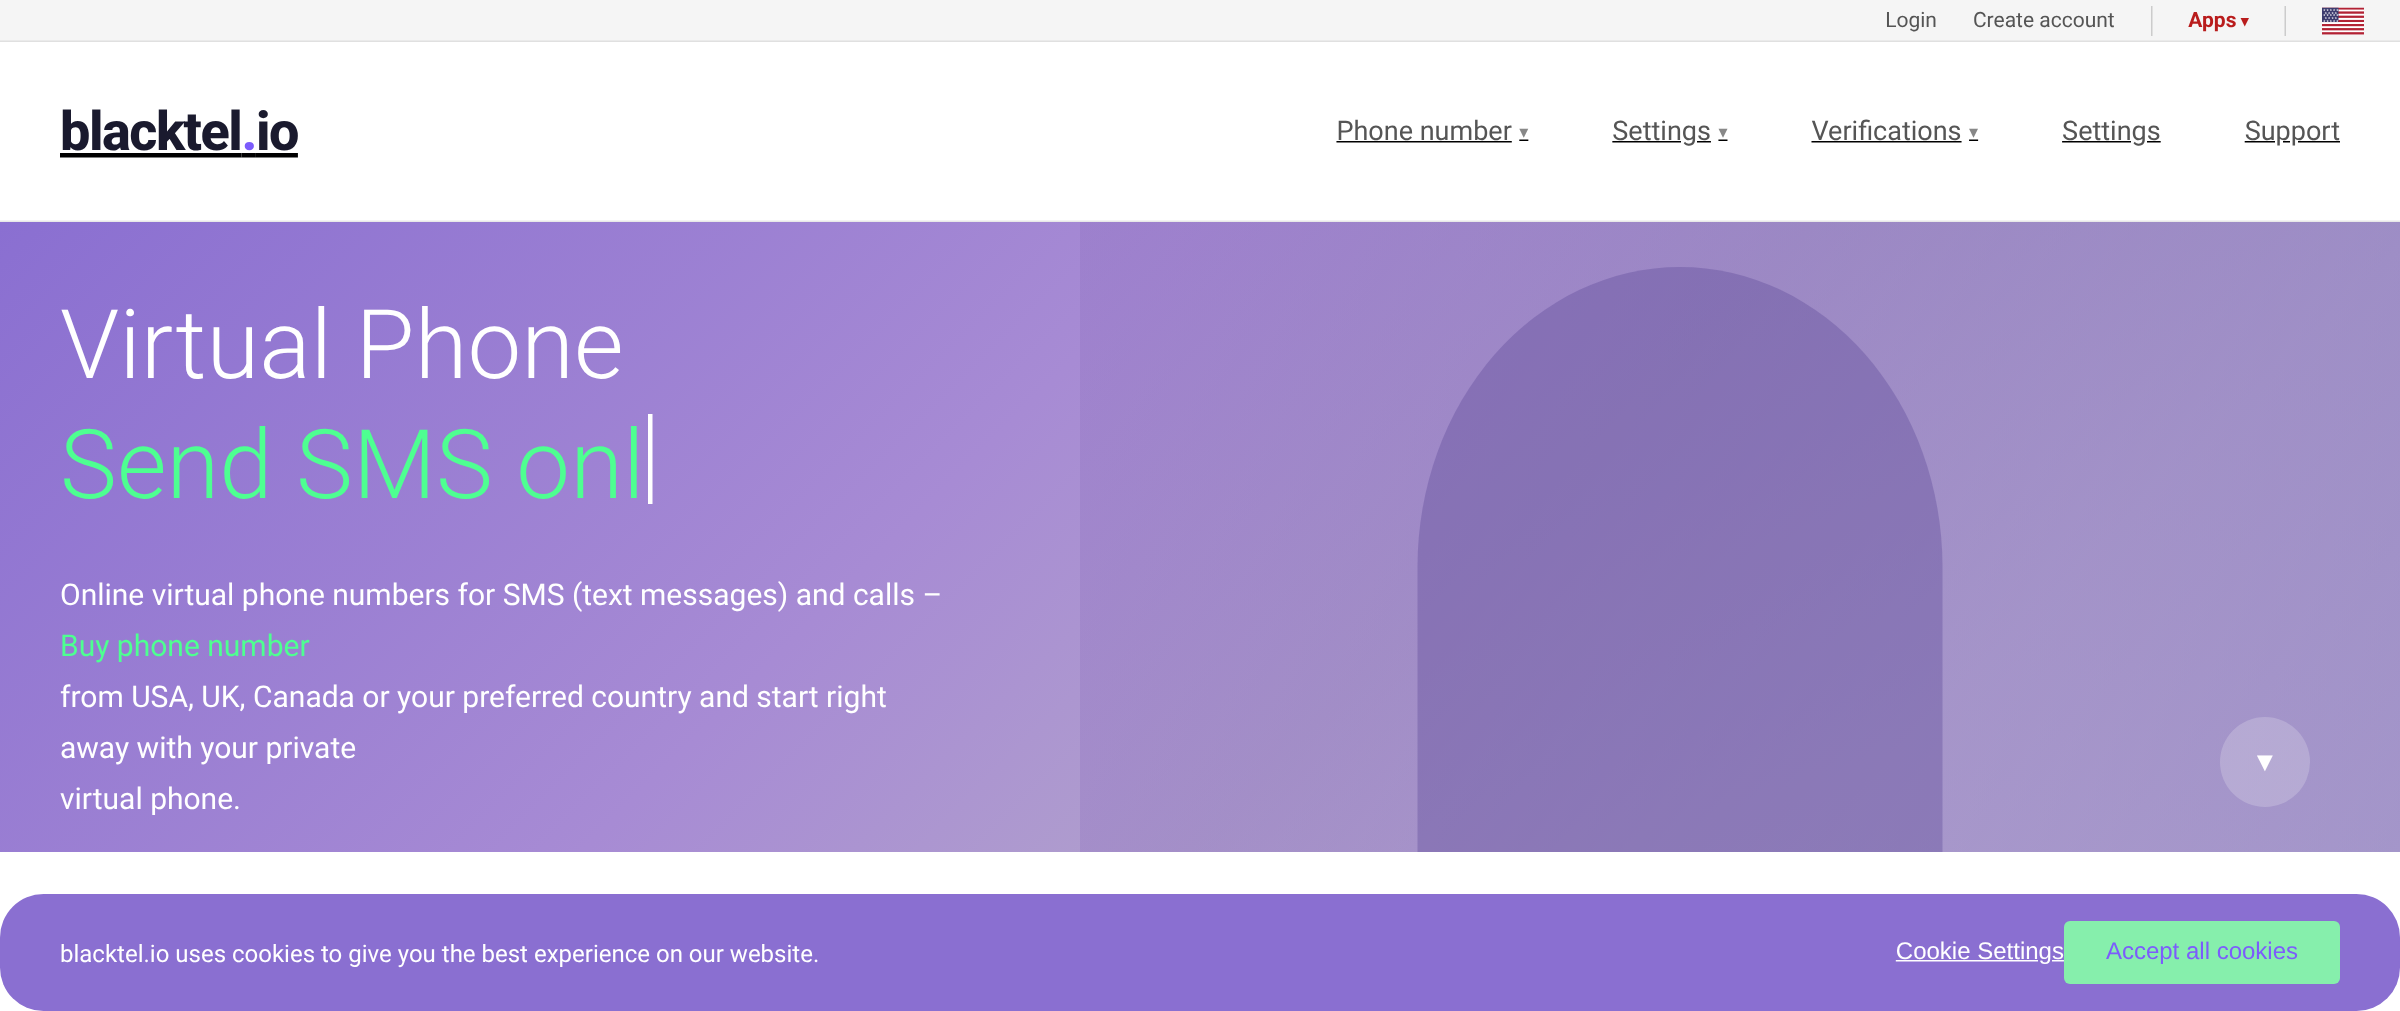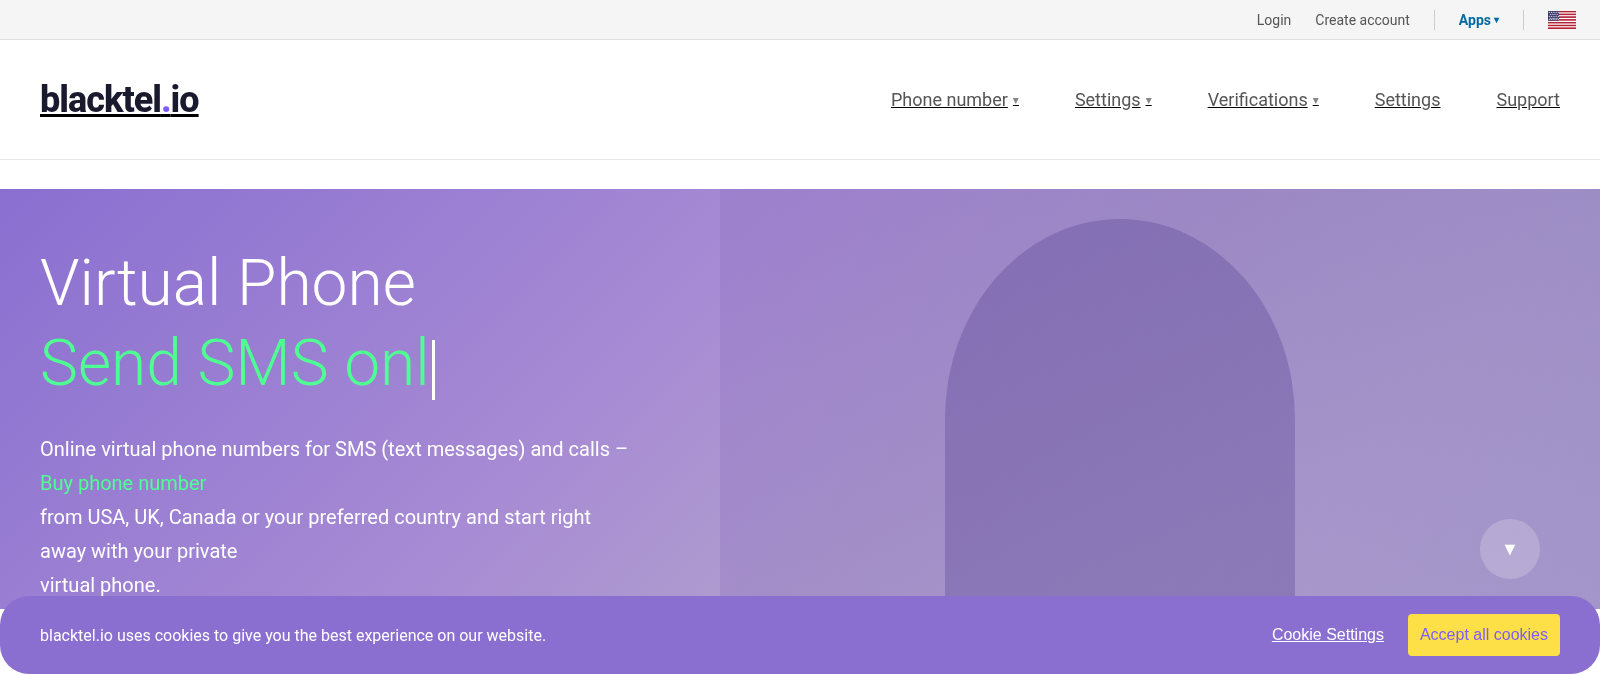--- a/index.html
+++ b/index.html
@@ -1,36 +1,36 @@
 <!DOCTYPE html>
 <html><head>
   <meta charset="utf-8">
   <style>
     * { margin: 0; padding: 0; box-sizing: border-box; }
     body { font-family: -apple-system, BlinkMacSystemFont, 'Segoe UI', Roboto, sans-serif; background: #fff; width: 1600px; overflow-x: hidden; }
 
     
     .top-bar {
       background: #f5f5f5;
-      height: 40px;
+      height: 28px;
       display: flex;
       align-items: center;
       justify-content: flex-end;
       padding: 0 24px;
       gap: 24px;
       border-bottom: 1px solid #e0e0e0;
     }
     .top-bar a {
       font-size: 14px;
       color: #555;
       text-decoration: none;
     }
     .top-bar .apps-btn {
       font-weight: 700;
-      color: #0369a1;
+      color: #b91c1c;
       display: flex;
       align-items: center;
       gap: 3px;
     }
     .top-bar .apps-btn .chevron { font-size: 10px; }
     .top-bar .divider {
       width: 1px;
       height: 20px;
       background: #ccc;
     }
@@ -72,22 +72,21 @@
     .nav-links .nav-item .chevron { font-size: 12px; color: #888; }
 
     
     .hero {
       position: relative;
       min-height: 420px;
       background: linear-gradient(135deg, #8a6fd1 0%, #a78bd4 40%, #b09fcd 60%, #c4b8d8 80%, #d0c8e0 100%);
       overflow: hidden;
       display: flex;
       align-items: flex-start;
-      padding: 60px 0 0 40px;
-      margin-top: 29px;
+      padding: 48px 0 0 40px;
     }
     .hero-person {
       position: absolute;
       right: 0;
       top: 0;
       width: 55%;
       height: 100%;
       background: linear-gradient(to left, rgba(120,100,180,0.5), rgba(140,110,190,0.3));
       
       display: flex;
@@ -115,21 +114,21 @@
       line-height: 1.1;
       margin-bottom: 10px;
     }
     .hero-title-green {
       font-size: 64px;
       font-weight: 300;
       color: #4eff91;
       line-height: 1.1;
       margin-bottom: 32px;
       display: flex;
-      align-items: flex-end;
+      align-items: flex-start;
     }
     .cursor-blink {
       display: inline-block;
       width: 3px;
       height: 60px;
       background: #fff;
       margin-left: 2px;
       animation: blink 1s infinite;
       vertical-align: middle;
     }
@@ -184,37 +183,36 @@
       z-index: 100;
       border-radius: 29px;
     }
     .cookie-text {
       font-size: 16px;
       color: #fff;
     }
     .cookie-actions {
       display: flex;
       align-items: center;
-      gap: 24px;
     }
     .cookie-settings-btn {
       font-size: 16px;
       color: #fff;
       text-decoration: underline;
       background: none;
       border: none;
       cursor: pointer;
     }
     .accept-cookies-btn {
-      background: #fde047;
+      background: #86efac;
       color: #7c5cfc;
       font-size: 16px;
       font-weight: 500;
       border: none;
-      padding: 12px 12px;
+      padding: 12px 28px;
       border-radius: 4px;
       cursor: pointer;
     }
 
     
     .us-flag {
       width: 28px;
       height: 18px;
     }
   </style>

